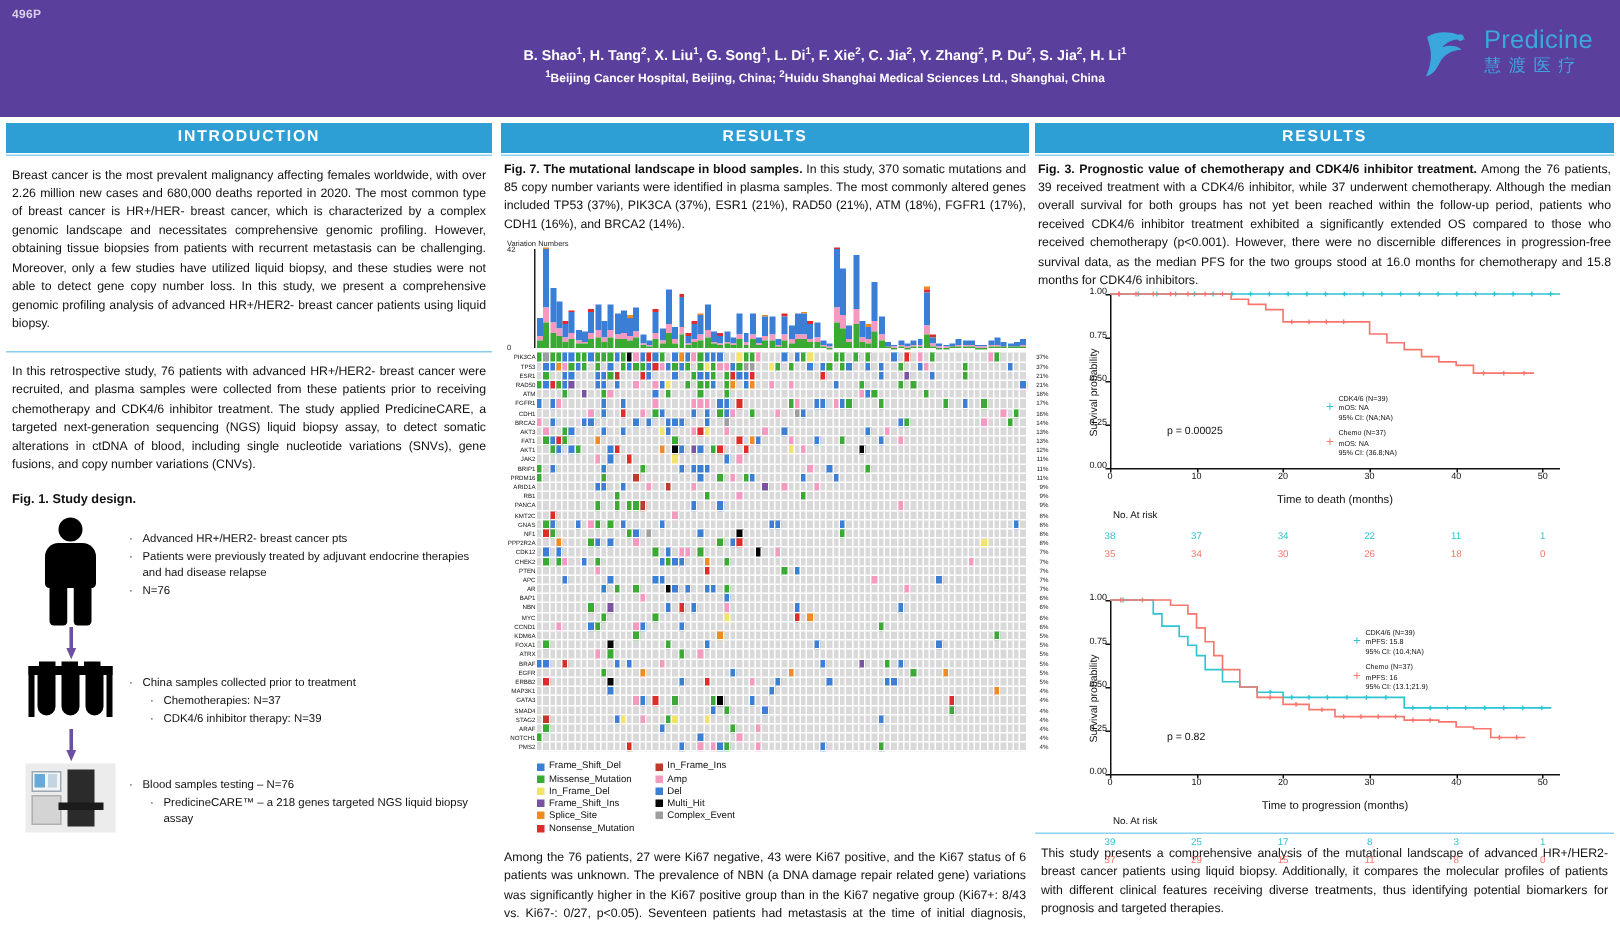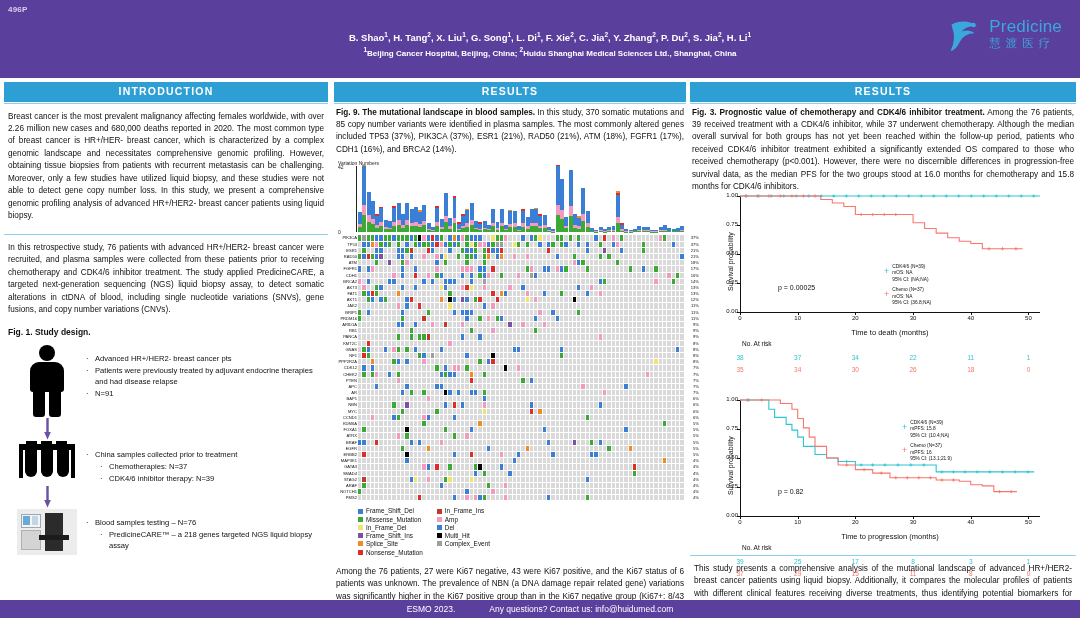--- a/index.html
+++ b/index.html
@@ -295,21 +295,21 @@
           <div class="bl">
               <span class="dot">·</span>
               <span>Advanced HR+/HER2- breast cancer pts</span>
             </div>
           <div class="bl">
               <span class="dot">·</span>
               <span>Patients were previously treated by adjuvant endocrine therapies and had disease relapse</span>
             </div>
           <div class="bl">
               <span class="dot">·</span>
-              <span>N=91</span>
+              <span>N=76</span>
             </div>
         </div>
       </div>
 
       <div class="arrow-wrap">
         <svg class="arrow" viewBox="0 0 7 22">
           <rect x="2.3" y="0" width="2.4" height="15" fill="#6a4fa3"></rect>
           <polygon points="0.2,14 6.8,14 3.5,21.5" fill="#6a4fa3"></polygon>
         </svg>
       </div>
@@ -375,21 +375,21 @@
       </div>
 
     </div>
   </div>
 
   <div class="col col-mid">
     <div class="sec-head">RESULTS</div>
     <div class="sec-rule"></div>
 
     <div class="fig-cap">
-      <b>Fig. 9. The mutational landscape in blood samples.</b><span> In this study, 370 somatic mutations and 85 copy number variants were identified in plasma samples. The most commonly altered genes included TP53 (37%), PIK3CA (37%), ESR1 (21%), RAD50 (21%), ATM (18%), FGFR1 (17%), CDH1 (16%), and BRCA2 (14%).</span>
+      <b>Fig. 7. The mutational landscape in blood samples.</b><span> In this study, 370 somatic mutations and 85 copy number variants were identified in plasma samples. The most commonly altered genes included TP53 (37%), PIK3CA (37%), ESR1 (21%), RAD50 (21%), ATM (18%), FGFR1 (17%), CDH1 (16%), and BRCA2 (14%).</span>
     </div>
 
     <div class="oncofig">
       <div class="varlab">Variation Numbers</div>
       <div class="onco-top">
         <div class="axisline"></div>
         <div class="ytick t42">42</div>
         <div class="ytick t0">0</div>
         <div class="bars" id="onco-bars">
             <div class="barcol">
@@ -4711,18 +4711,14 @@
           <div class="xlabel-t" style="left: 302.462px;">50</div>
           <div class="xtickmark" style="left: 302.462px;"></div>
         </div>
     </div>
 
     <div style="height:22px"></div>
     <div class="sec-rule"></div>
     <div class="body-text">This study presents a comprehensive analysis of the mutational landscape of advanced HR+/HER2- breast cancer patients using liquid biopsy. Additionally, it compares the molecular profiles of patients with different clinical features receiving diverse treatments, thus identifying potential biomarkers for prognosis and targeted therapies.</div>
   </div>
 
-  <div class="footer">
-    <span>ESMO 2023.</span>
-    <span>Any questions? Contact us:  info@huidumed.com</span>
-  </div>
 
 </div>
 
 </body></html>

